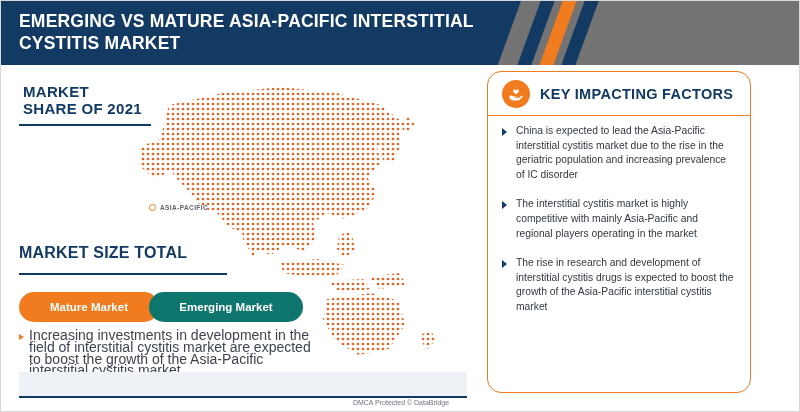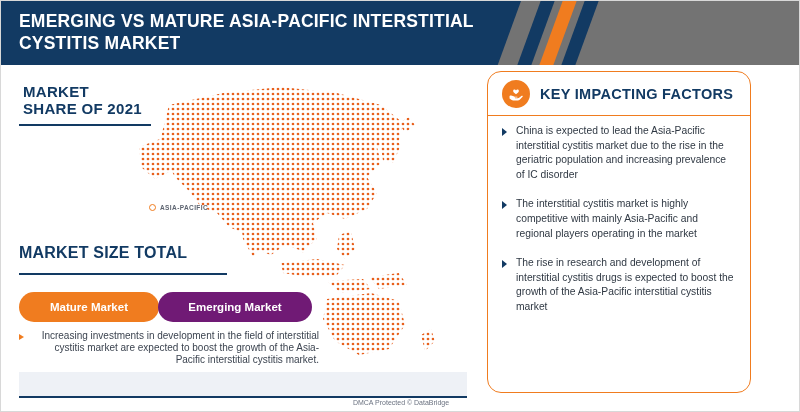--- a/index.html
+++ b/index.html
@@ -151,42 +151,41 @@
     align-items: center;
     justify-content: center;
     box-sizing: border-box;
   }
   .pill-mature {
     left: 0;
     width: 140px;
     background: #f07c1f;
   }
   .pill-emerging {
-    left: 139px;
+    left: 130px;
     width: 154px;
-    background: #701a75;
+    background: #0f766e;
   }
   .left-note-arrow {
     position: absolute;
     left: 18px;
     top: 333px;
     width: 0; height: 0;
     border-left: 5px solid #f07c1f;
     border-top: 3.5px solid transparent;
     border-bottom: 3.5px solid transparent;
   }
   .left-note-text {
     position: absolute;
     left: 28px;
     top: 329px;
     width: 290px;
     color: #3c4450;
-    font-size: 10px;
+    font-size: 14px;
     line-height: 11.8px;
-    text-align: right;
   }
 
   .bottom-band {
     position: absolute;
     left: 18px;
     top: 371px;
     width: 448px;
     height: 26px;
     background: #eef1f6;
     border-bottom: 2px solid #123a63;

